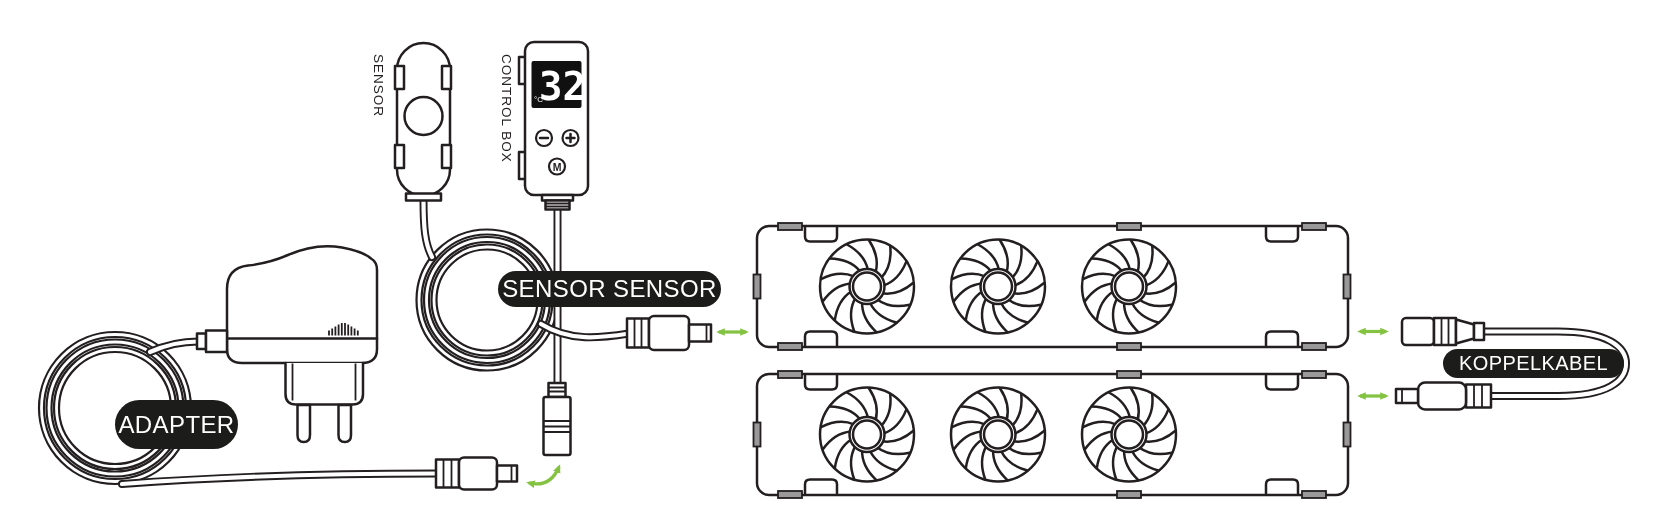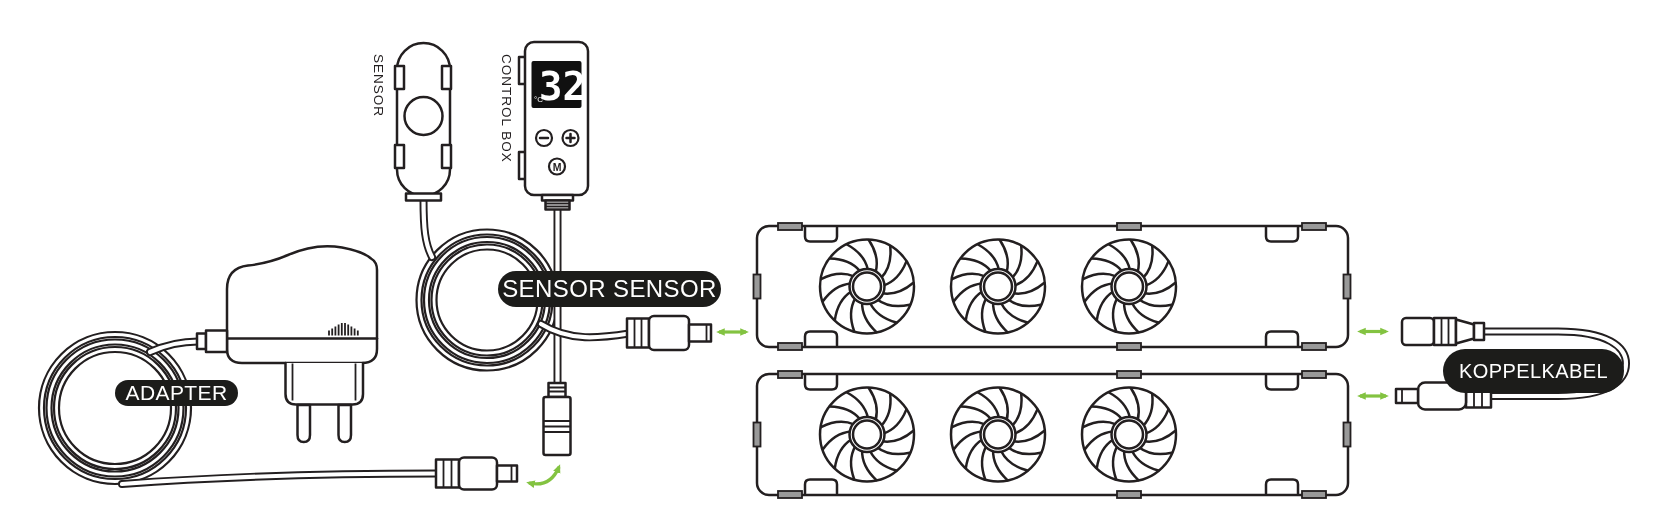--- a/index.html
+++ b/index.html
@@ -229,16 +229,16 @@
   </g>
 </svg>
 
 <div class="vlabel" style="left:371px;top:54px;">SENSOR</div>
 <div class="vlabel" style="left:499px;top:54px;">CONTROL BOX</div>
 
 <div class="seg" style="left:539px;top:67px;width:40px;font-size:39px;">32</div>
 <div class="segu" style="left:534px;top:96px;">°C</div>
 <div class="mbtn" style="left:549px;top:158.5px;">M</div>
 
-<div class="pill" style="left:115px;top:380px;width:123px;height:26px;font-size:21px;">ADAPTER</div>
+<div class="pill" style="left:115px;top:400px;width:123px;height:49px;font-size:24px;">ADAPTER</div>
 <div class="pill" style="left:498px;top:271px;width:223px;height:36px;font-size:24px;">SENSOR SENSOR</div>
-<div class="pill" style="left:1443px;top:349px;width:181px;height:44px;font-size:20px;">KOPPELKABEL</div>
+<div class="pill" style="left:1443px;top:349px;width:181px;height:29px;font-size:20px;">KOPPELKABEL</div>
 </div>
 
 </body></html>

